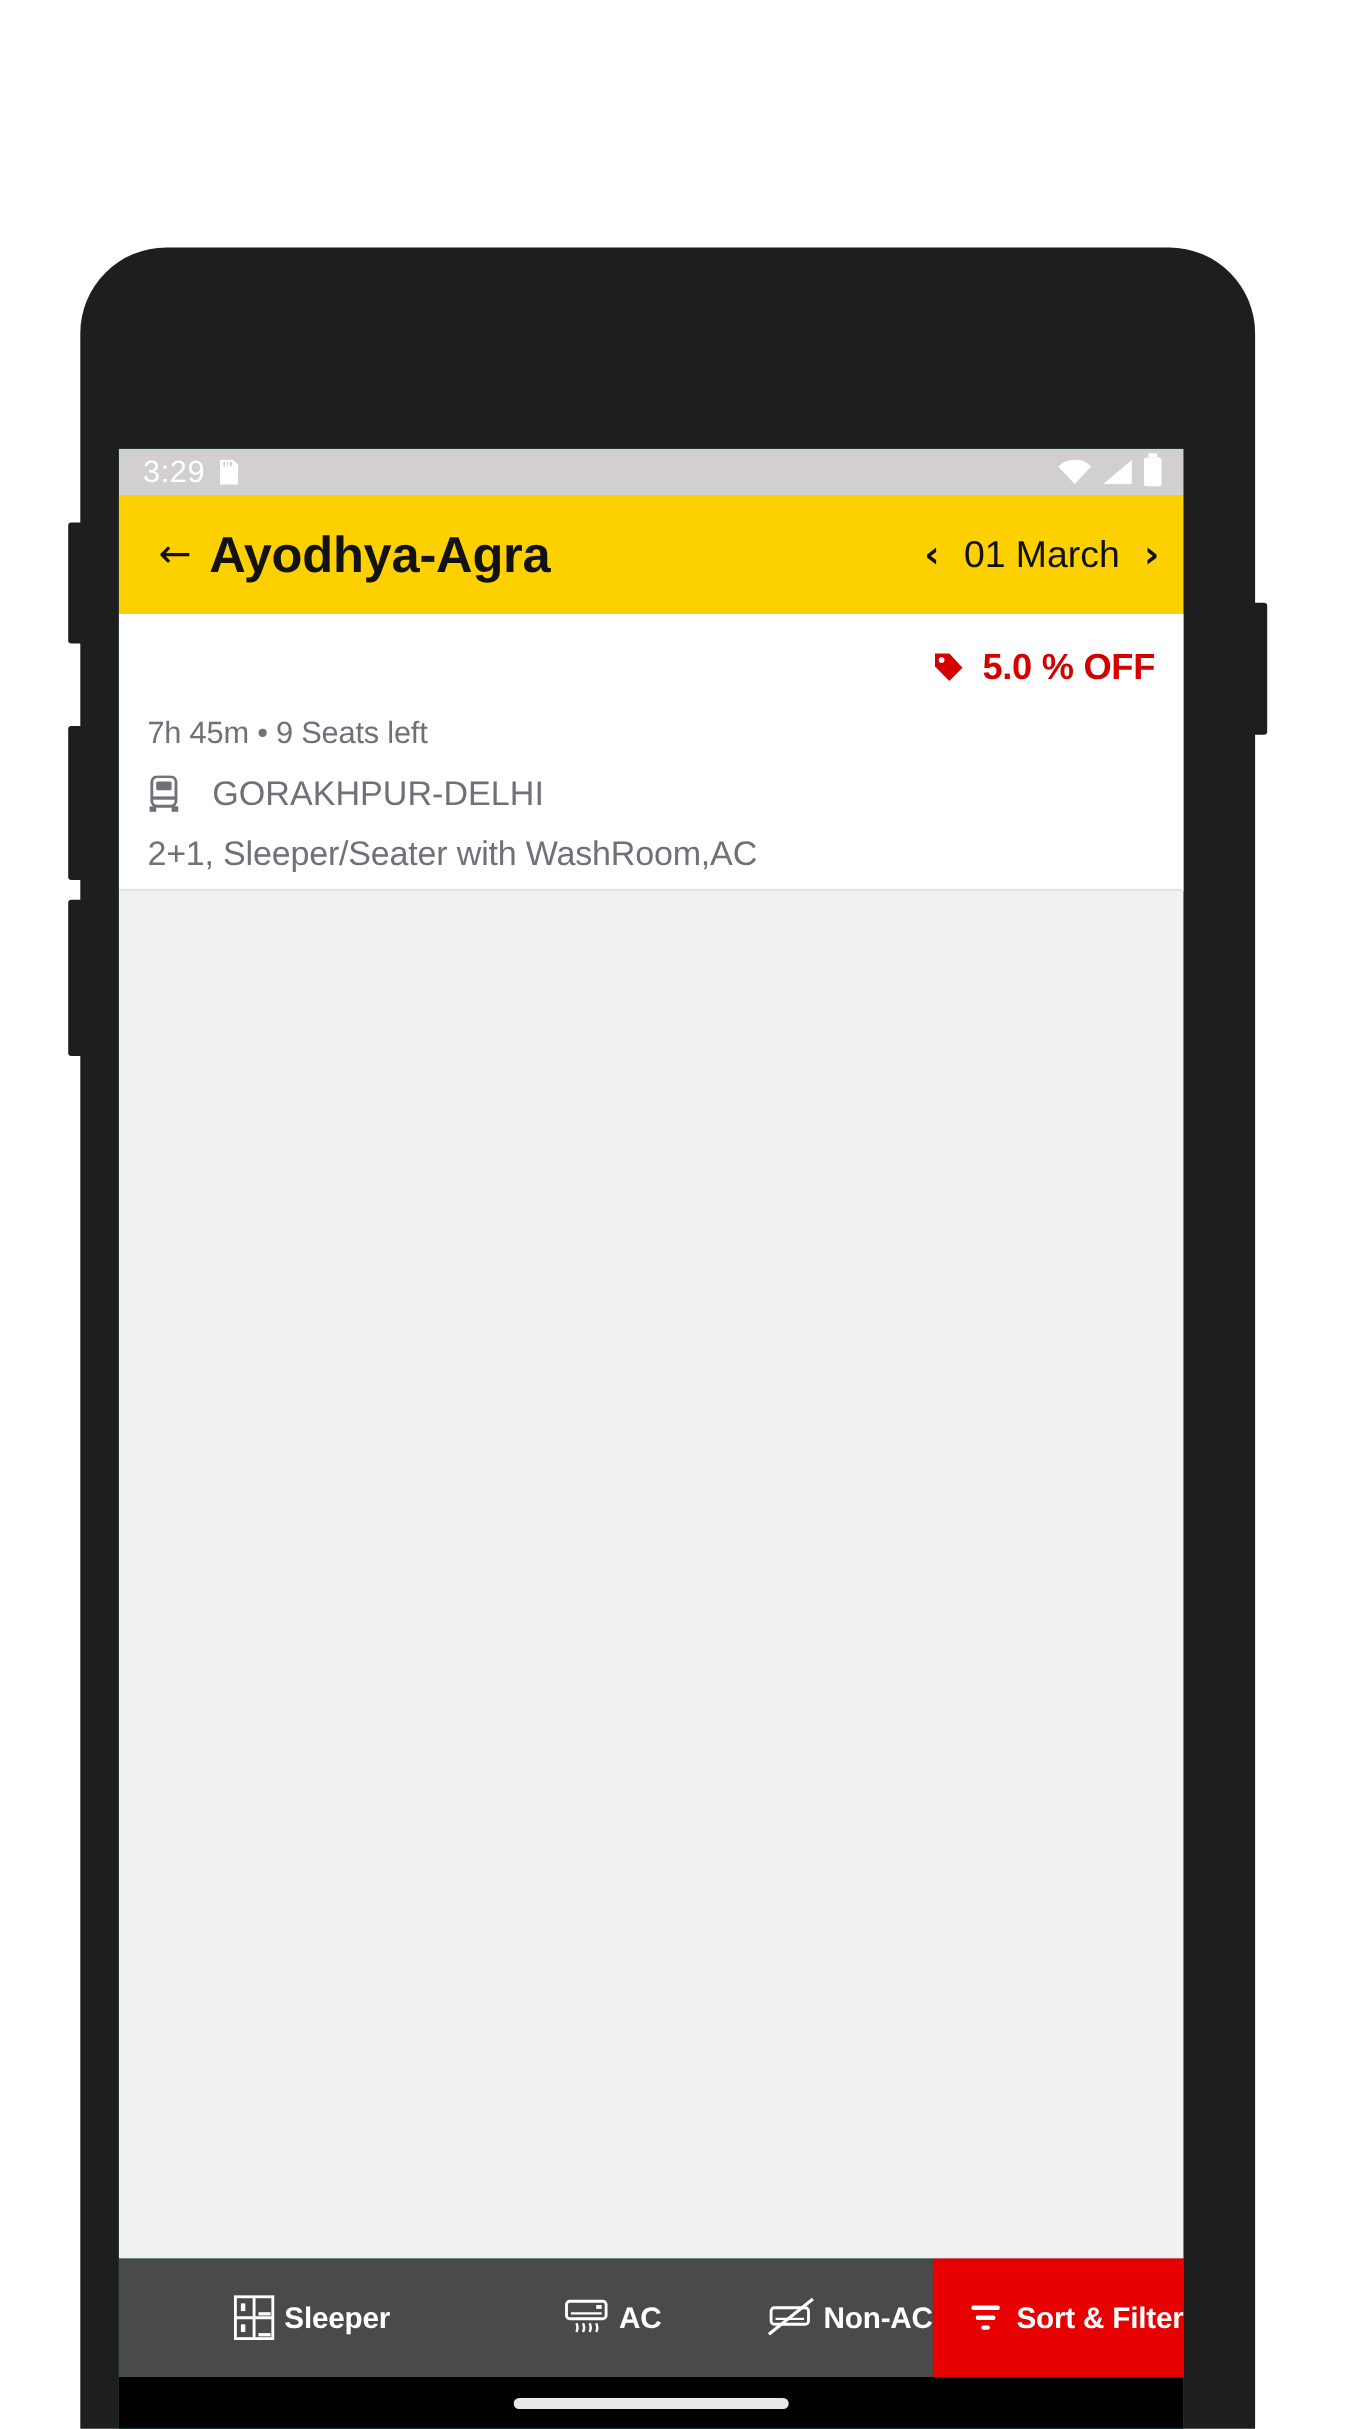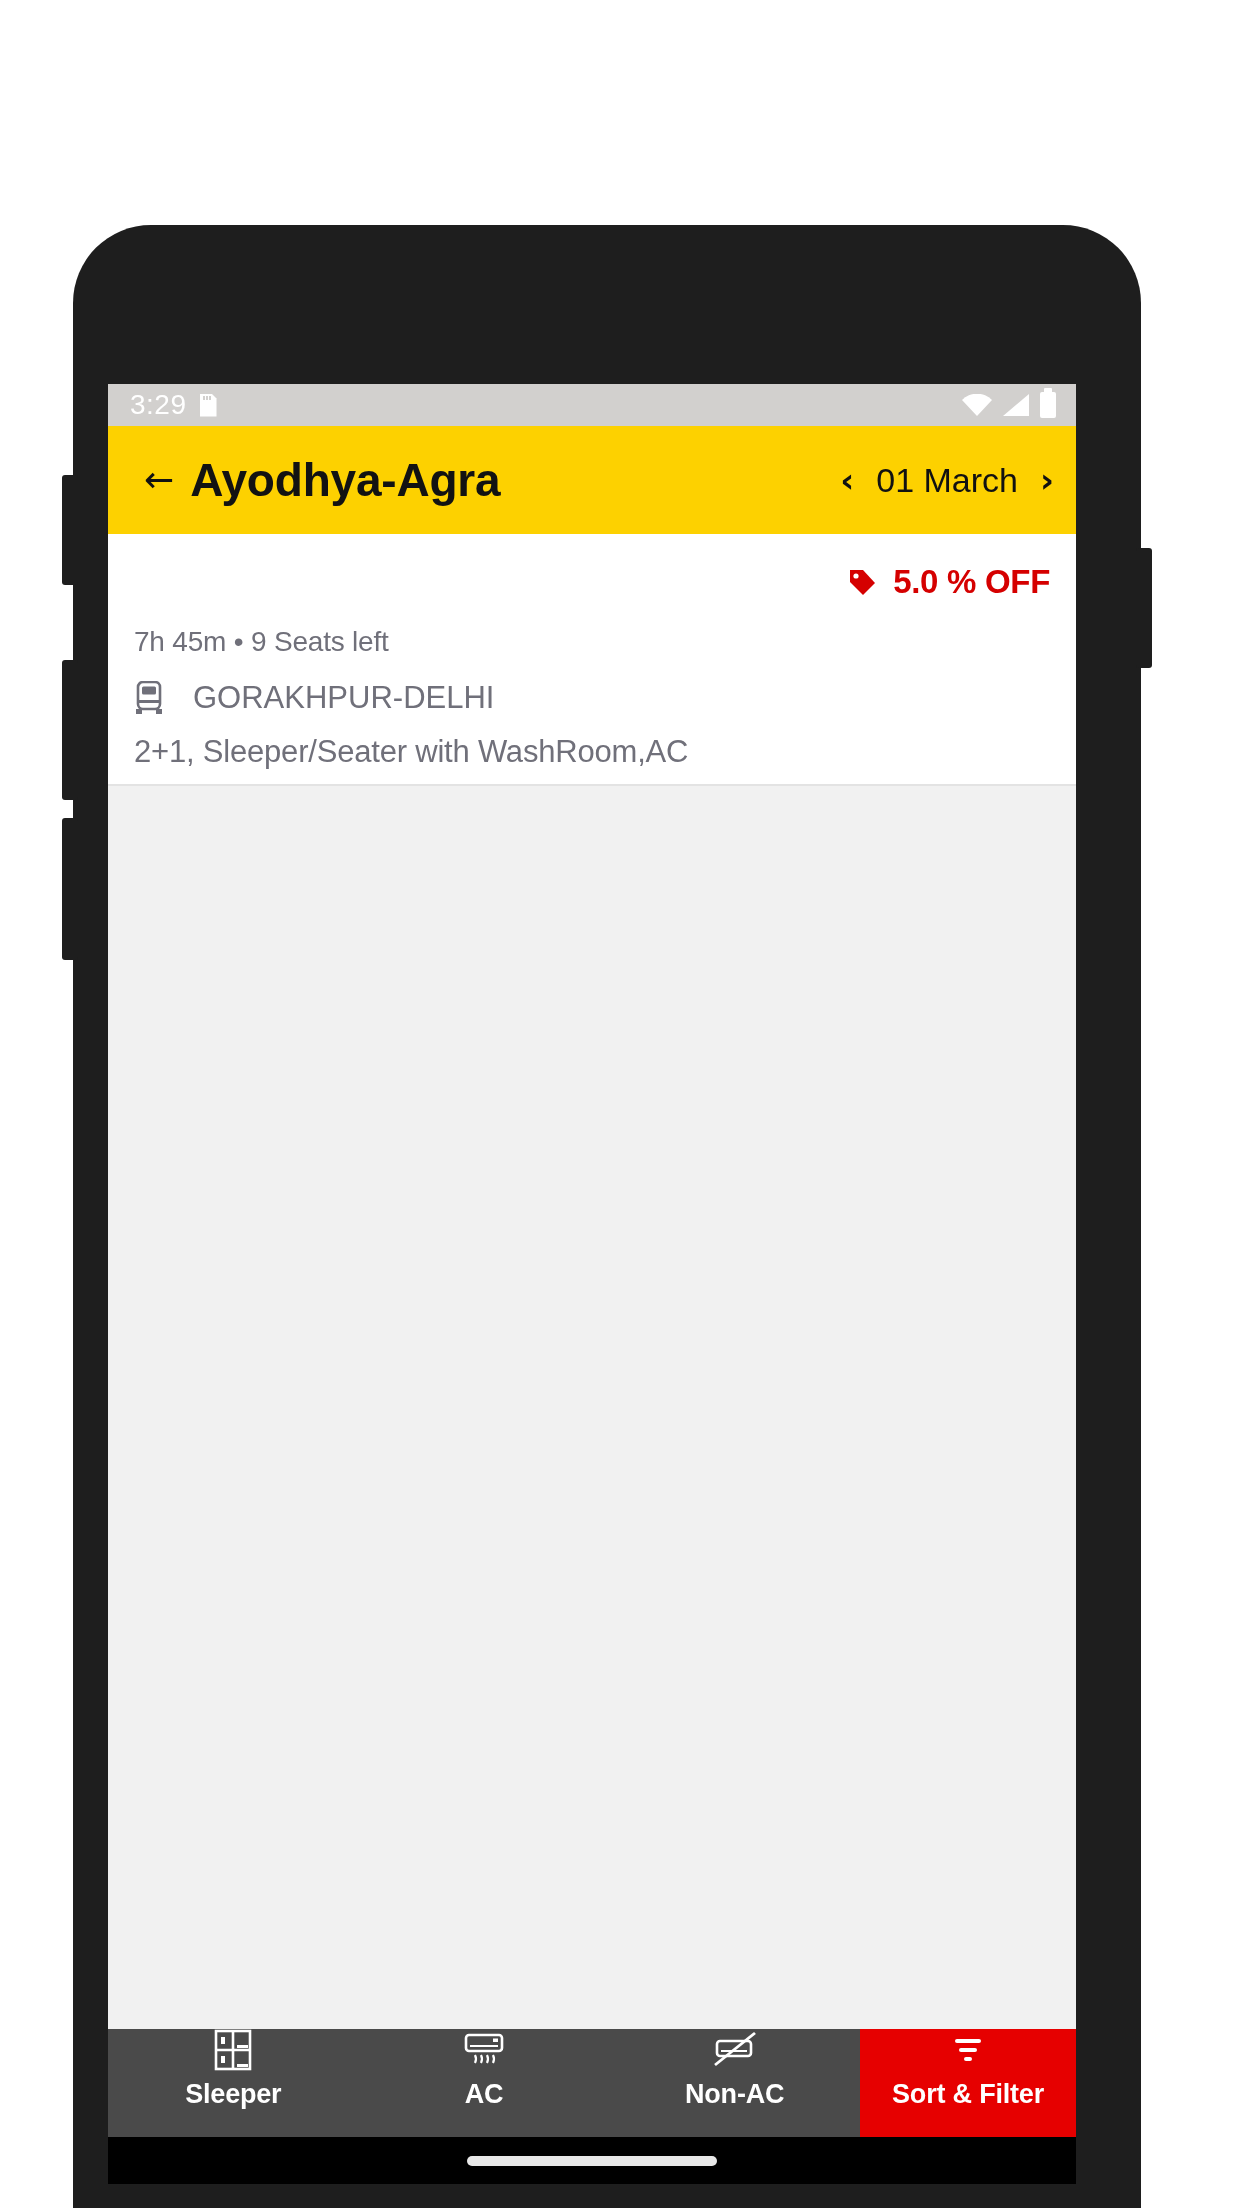--- a/index.html
+++ b/index.html
@@ -32,21 +32,21 @@
   }
   #btn-left-1 { left: 62px; top: 475px; width: 16px; height: 110px; }
   #btn-left-2 { left: 62px; top: 660px; width: 16px; height: 140px; }
   #btn-left-3 { left: 62px; top: 818px; width: 16px; height: 142px; }
   #btn-right-1 { left: 1136px; top: 548px; width: 16px; height: 120px; }
 
   
   #screen {
     position: absolute;
     left: 108px;
-    top: 384px;
+    top: 408px;
     width: 968px;
     height: 1800px;
     background: #0f766e;
     overflow: hidden;
   }
 
   
   #status-bar {
     position: relative;
     height: 42px;
@@ -206,25 +206,25 @@
 
   
   #bottom-nav {
     height: 108px;
     display: flex;
     background: #4a4a4a;
   }
   .nav-item {
     flex: 1;
     display: flex;
-    flex-direction: column;
-    align-items: center;
-    justify-content: flex-start;
+    align-items: center;
+    justify-content: flex-end;
     gap: 8px;
     color: #ffffff;
+    padding-left: 12px;
   }
   .nav-item .nav-label {
     font-size: 27px;
     font-weight: bold;
     color: #ffffff;
     letter-spacing: -0.2px;
   }
   .nav-icon { height: 42px; display: flex; align-items: center; justify-content: center; }
   #nav-sort-filter {
     background: #e60000;

